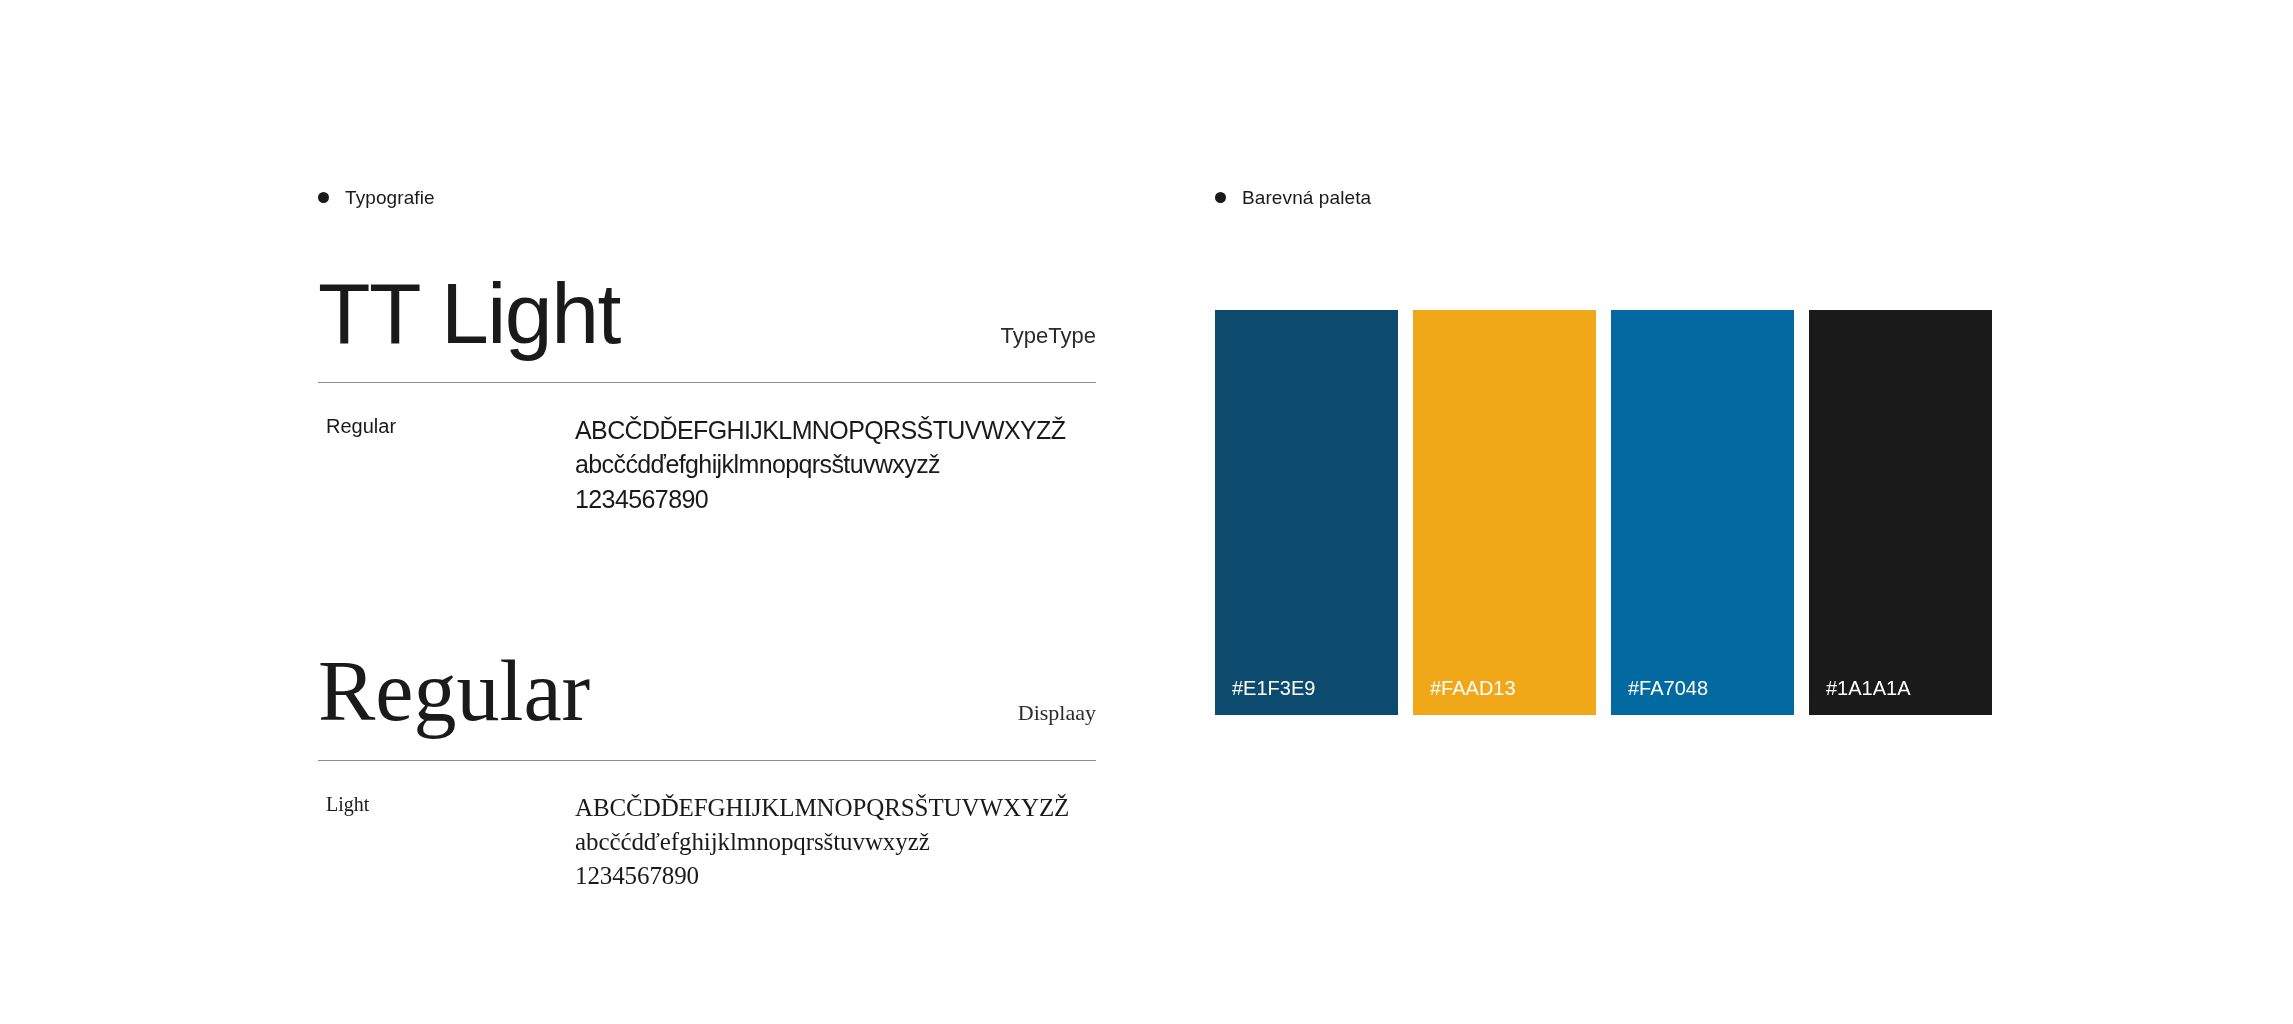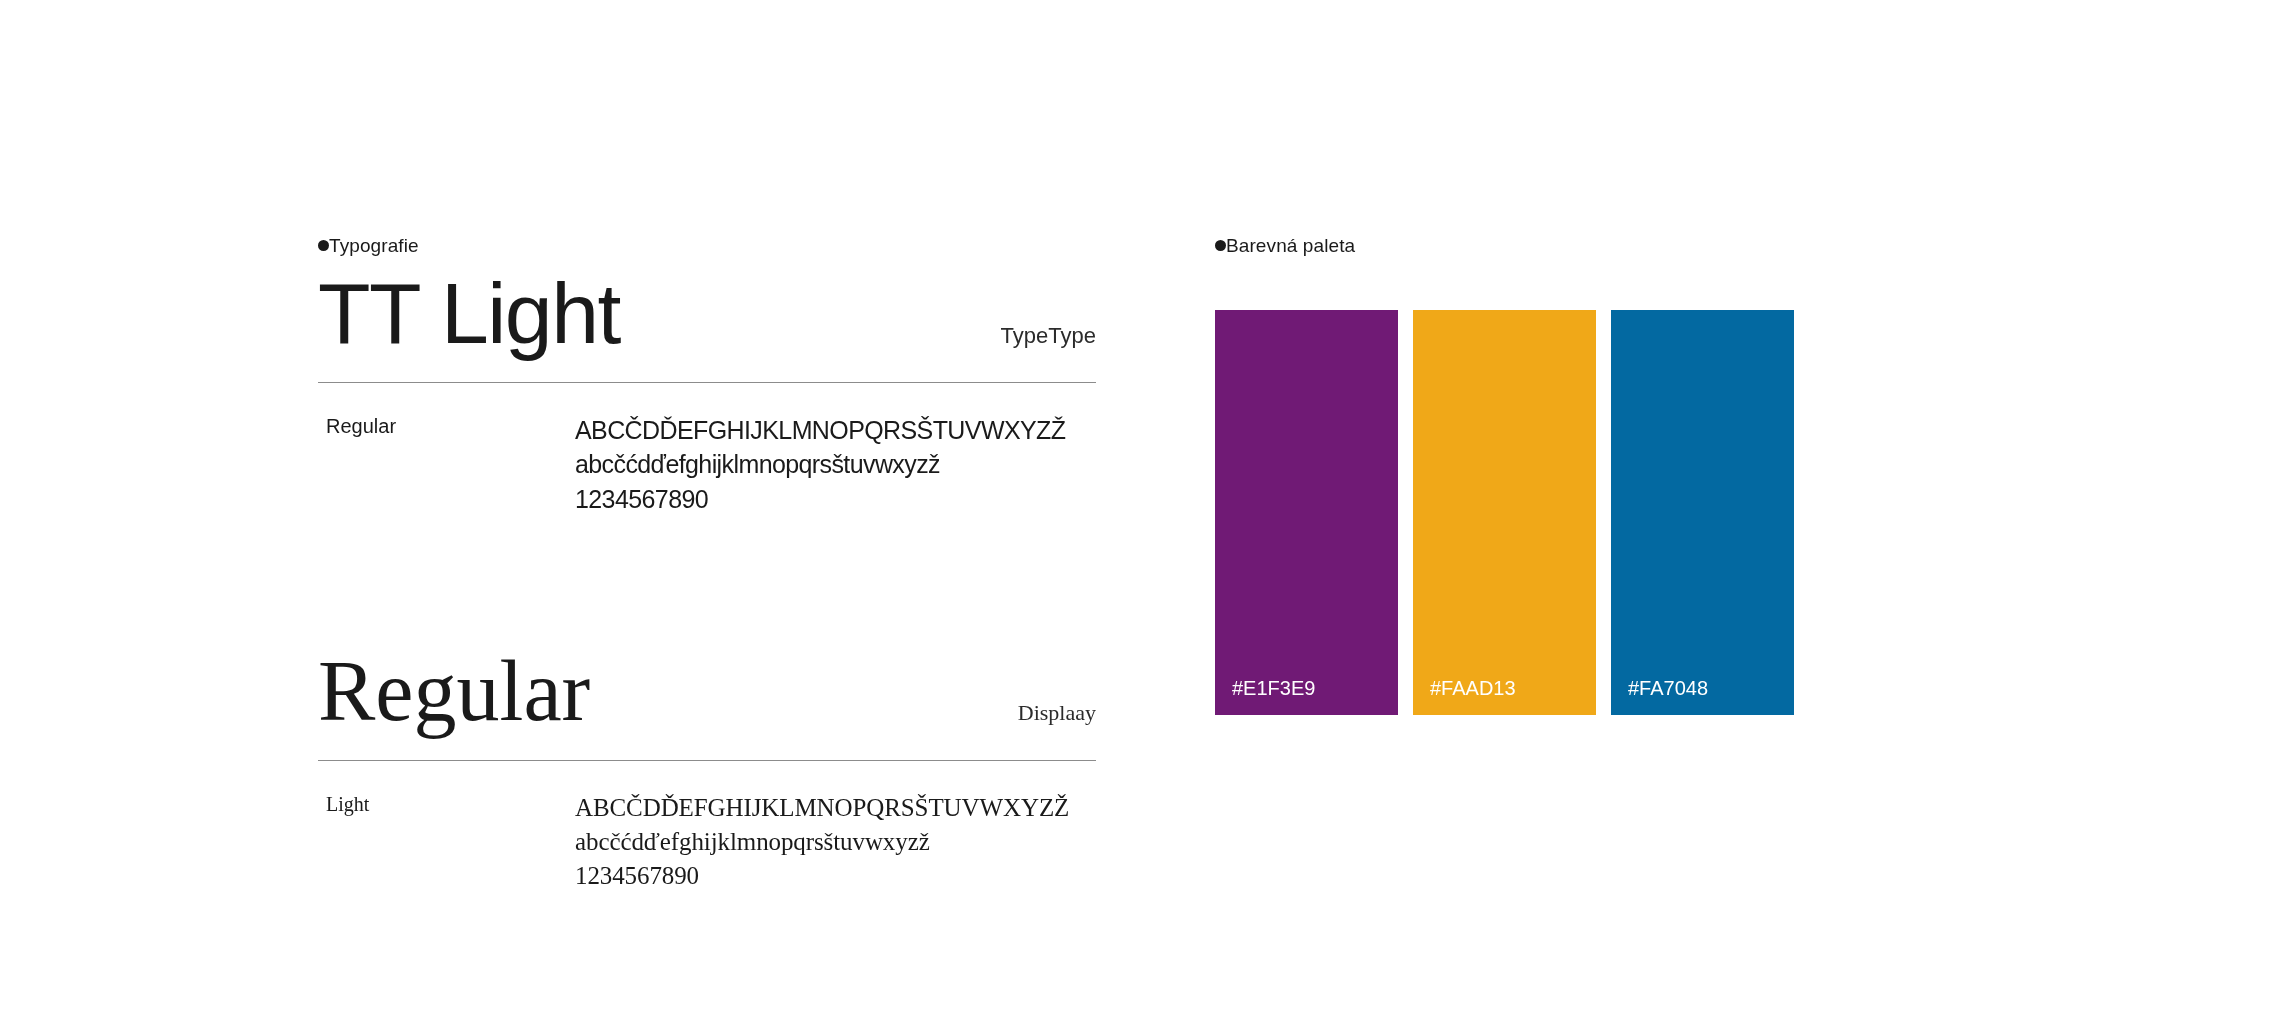--- a/index.html
+++ b/index.html
@@ -22,22 +22,22 @@
     width: 2293px;
     height: 1024px;
     background: #ffffff;
   }
 
   
   .section-head {
     position: absolute;
     display: flex;
     align-items: center;
-    white-space: nowrap;
-    margin-top: 48px;
+    gap: 16px;
+    white-space: nowrap;
   }
   .bullet-dot {
     width: 11px;
     height: 11px;
     border-radius: 50%;
     background: #1a1a1a;
     flex: 0 0 auto;
     display: block;
   }
   .section-label {
@@ -206,24 +206,27 @@
     </div>
 
   </div>
 
   <div class="section-head" style="left:1215px; top:188px;">
     <span class="bullet-dot"></span>
     <span class="section-label">Barevná paleta</span>
   </div>
 
   <div class="palette">
-    <div class="swatch" style="background-color: #701a75;">
+    <div class="swatch" style="background-color: #0c4a6e;">
       <span class="swatch-hex">#E1F3E9</span>
     </div>
     <div class="swatch" style="background-color: rgb(240, 168, 24);">
       <span class="swatch-hex">#FAAD13</span>
     </div>
     <div class="swatch" style="background-color: #0369a1;">
       <span class="swatch-hex">#FA7048</span>
     </div>
+    <div class="swatch" style="background-color: rgb(26, 26, 26);">
+      <span class="swatch-hex">#1A1A1A</span>
+    </div>
   </div>
 
 </div>
 
 </body></html>

